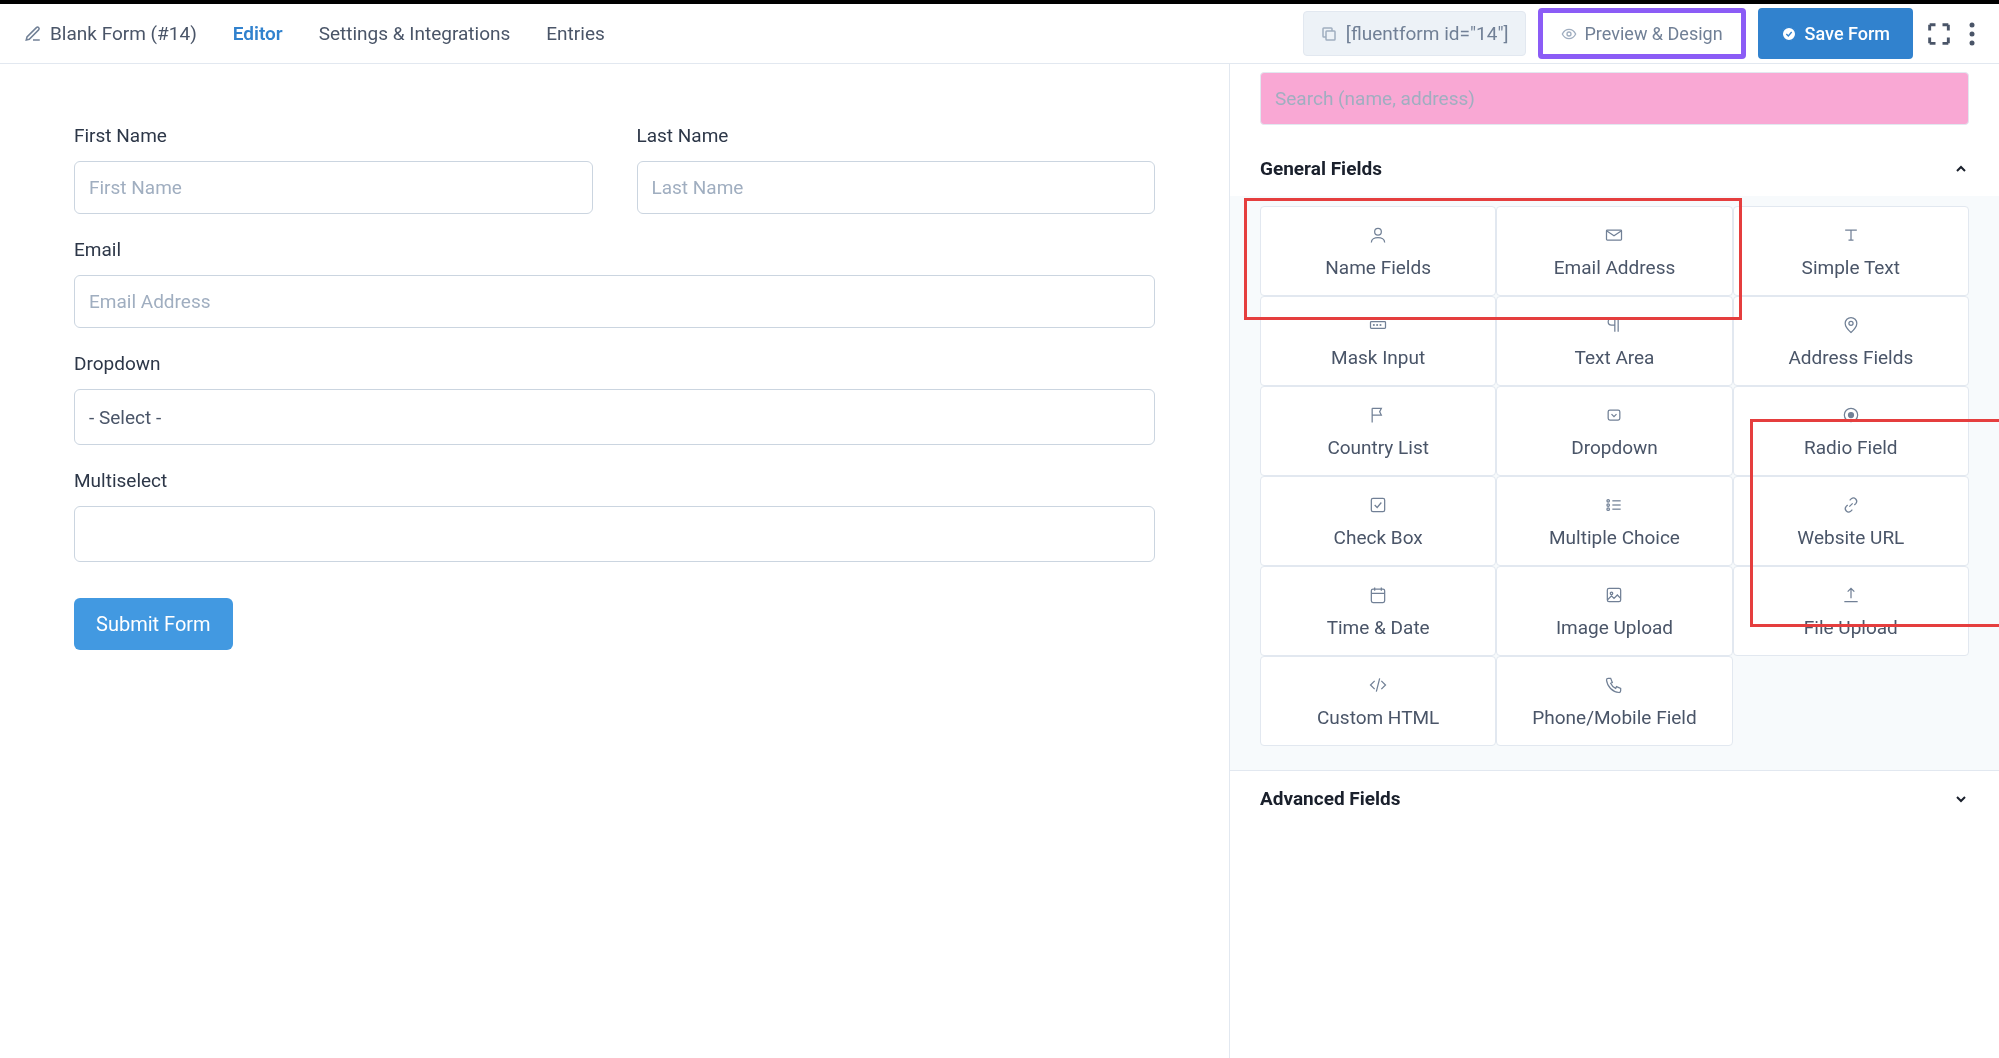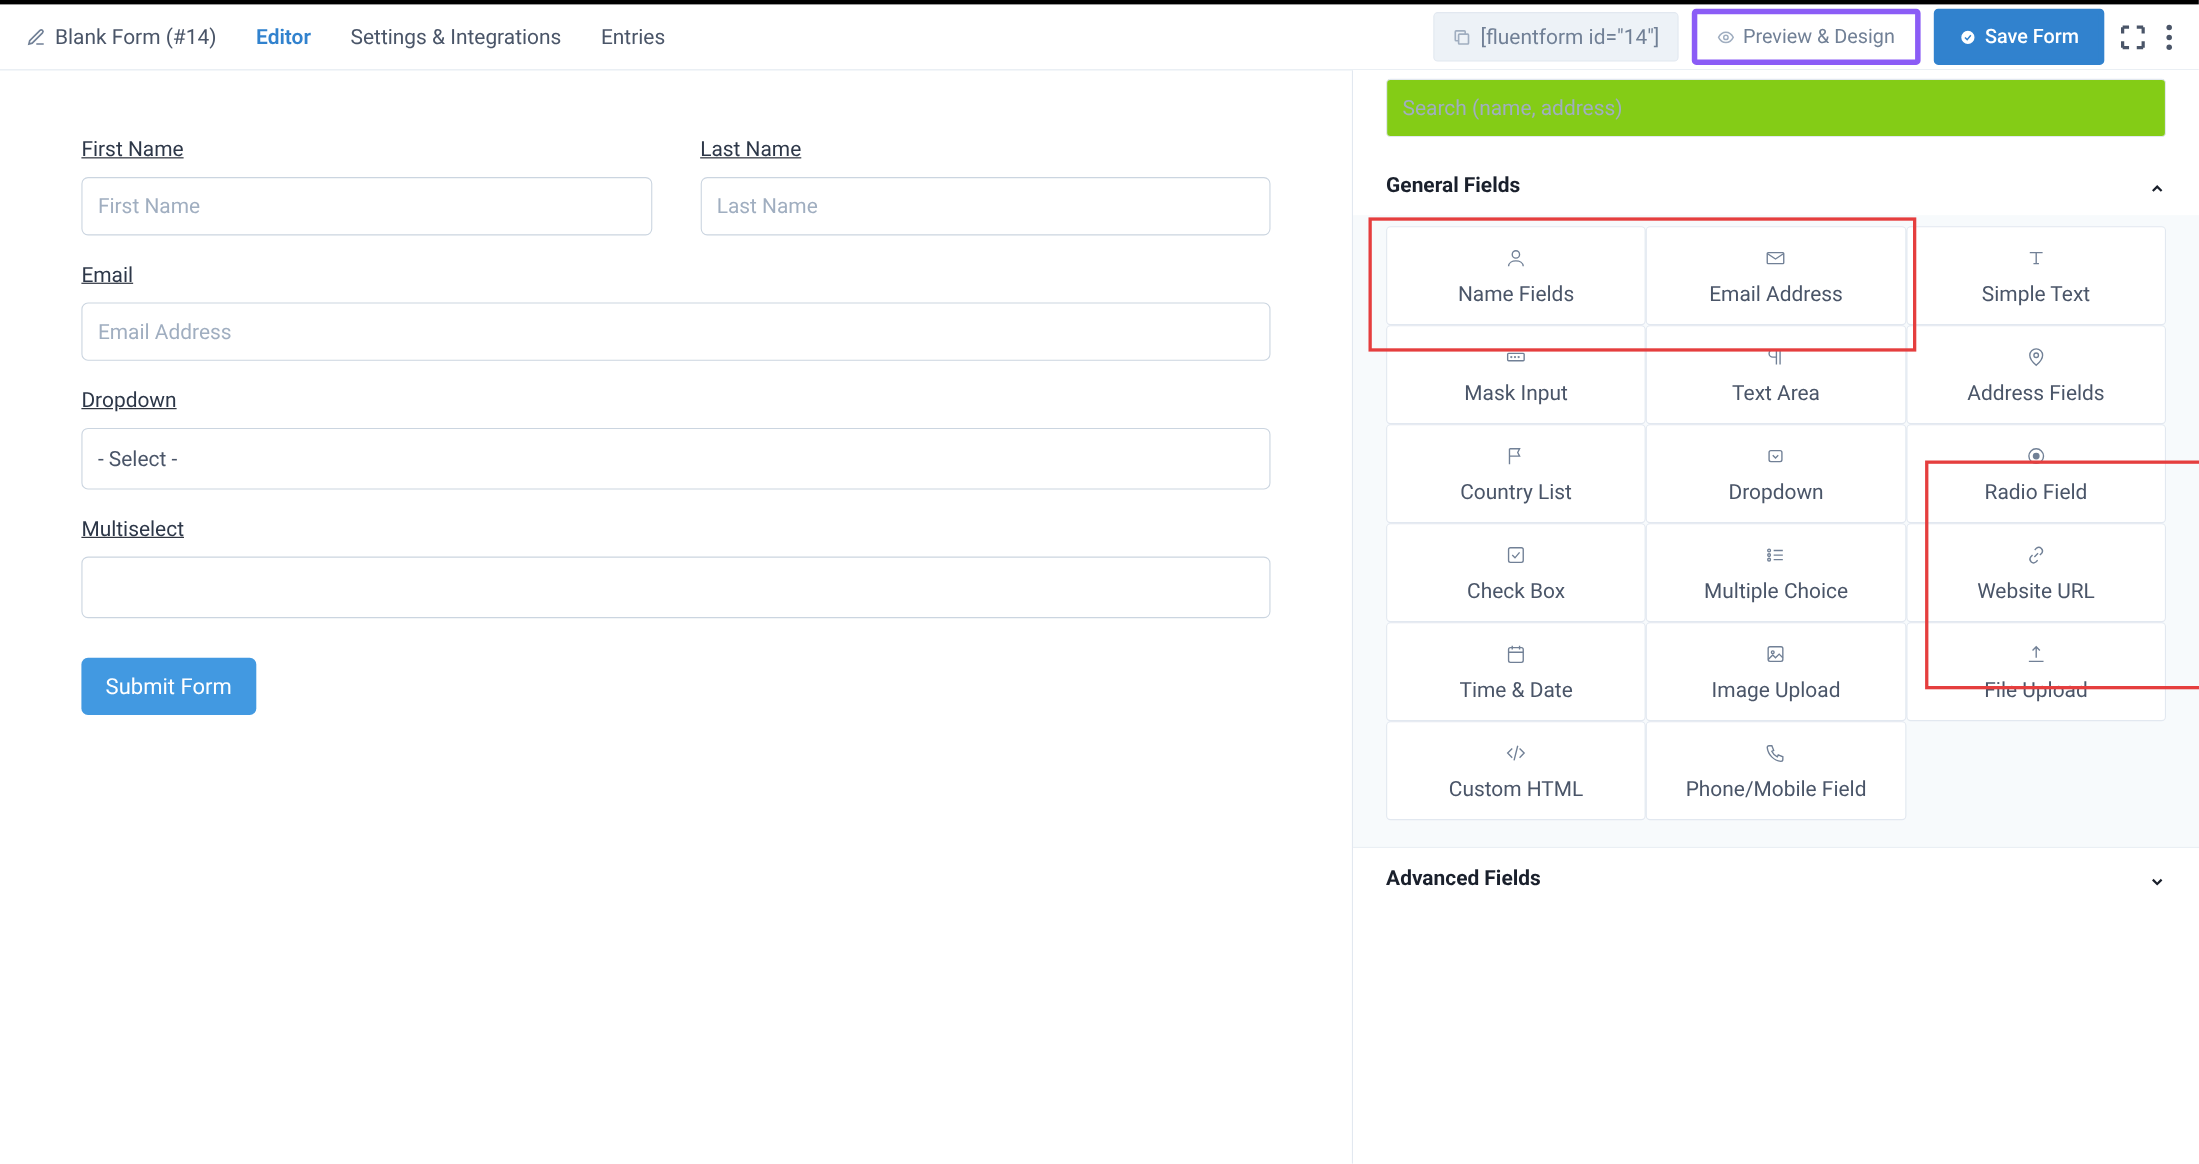--- a/index.html
+++ b/index.html
@@ -26,43 +26,43 @@
   border-radius: 4px; font-size: 18px; cursor: pointer; border: 5px solid #8b5cf6; background: #fff;
 }
 .btn svg { width: 16px; height: 16px; flex-shrink: 0; }
 .btn-preview { color: #718096; }
 .btn-save { background: #3182ce; color: #fff; border-color: #3182ce; font-weight: 500; }
 .expand-icon { width: 28px; height: 28px; color: #4a5568; cursor: pointer; }
 .kebab-icon { width: 6px; height: 28px; color: #4a5568; cursor: pointer; margin-left: 4px; }
 
 .main { display: flex; height: calc(100vh - 64px); }
 .canvas { flex: 1; padding: 60px 74px; overflow-y: auto; }
-.form-row { display: flex; gap: 44px; margin-bottom: 24px; text-decoration: underline; }
+.form-row { display: flex; gap: 44px; margin-bottom: 24px; }
 .form-col { flex: 1; }
 .form-label { display: block; font-size: 19px; color: #2d3748; margin-bottom: 14px; }
 .form-input, .form-select {
   width: 100%; padding: 14px 14px; border: 1px solid #cbd5e0; border-radius: 6px;
   font-size: 19px; color: #2d3748; background: #fff;
 }
 .form-input::placeholder { color: #a0aec0; }
 .form-select { color: #4a5568; height: 56px; appearance: none; background-image: none; }
 .submit-btn {
   background: #4299e1; color: #fff; border: none; padding: 14px 22px;
   border-radius: 6px; font-size: 20px; cursor: pointer; margin-top: 12px;
 }
 
 .sidebar { width: 770px; border-left: 1px solid #e2e8f0; background: #fff; overflow-y: auto; padding-top: 8px; }
 .search-wrap { padding: 0 30px 16px; }
 .search-input {
   width: 100%; padding: 14px 14px; border: 1px solid #e2e8f0; border-radius: 4px;
-  font-size: 19px; background: #84cc16;
+  font-size: 19px; background: #f9a8d4;
 }
 .search-input::placeholder { color: #a0aec0; }
 .section-header {
-  display: flex; align-items: flex-end; justify-content: space-between;
+  display: flex; align-items: center; justify-content: space-between;
   padding: 16px 30px; font-weight: 700; font-size: 19px; color: #1a202c; cursor: pointer;
 }
 .section-header .chev { width: 16px; height: 16px; }
 .field-grid {
   display: grid; grid-template-columns: repeat(3, 1fr); 
   padding: 10px 30px 24px; background: #f7fafc; position: relative;
 }
 .field-tile {
   background: #fff; border: 1px solid #e2e8f0; border-radius: 4px;
   padding: 16px 8px; text-align: center; cursor: pointer; color: #4a5568;

